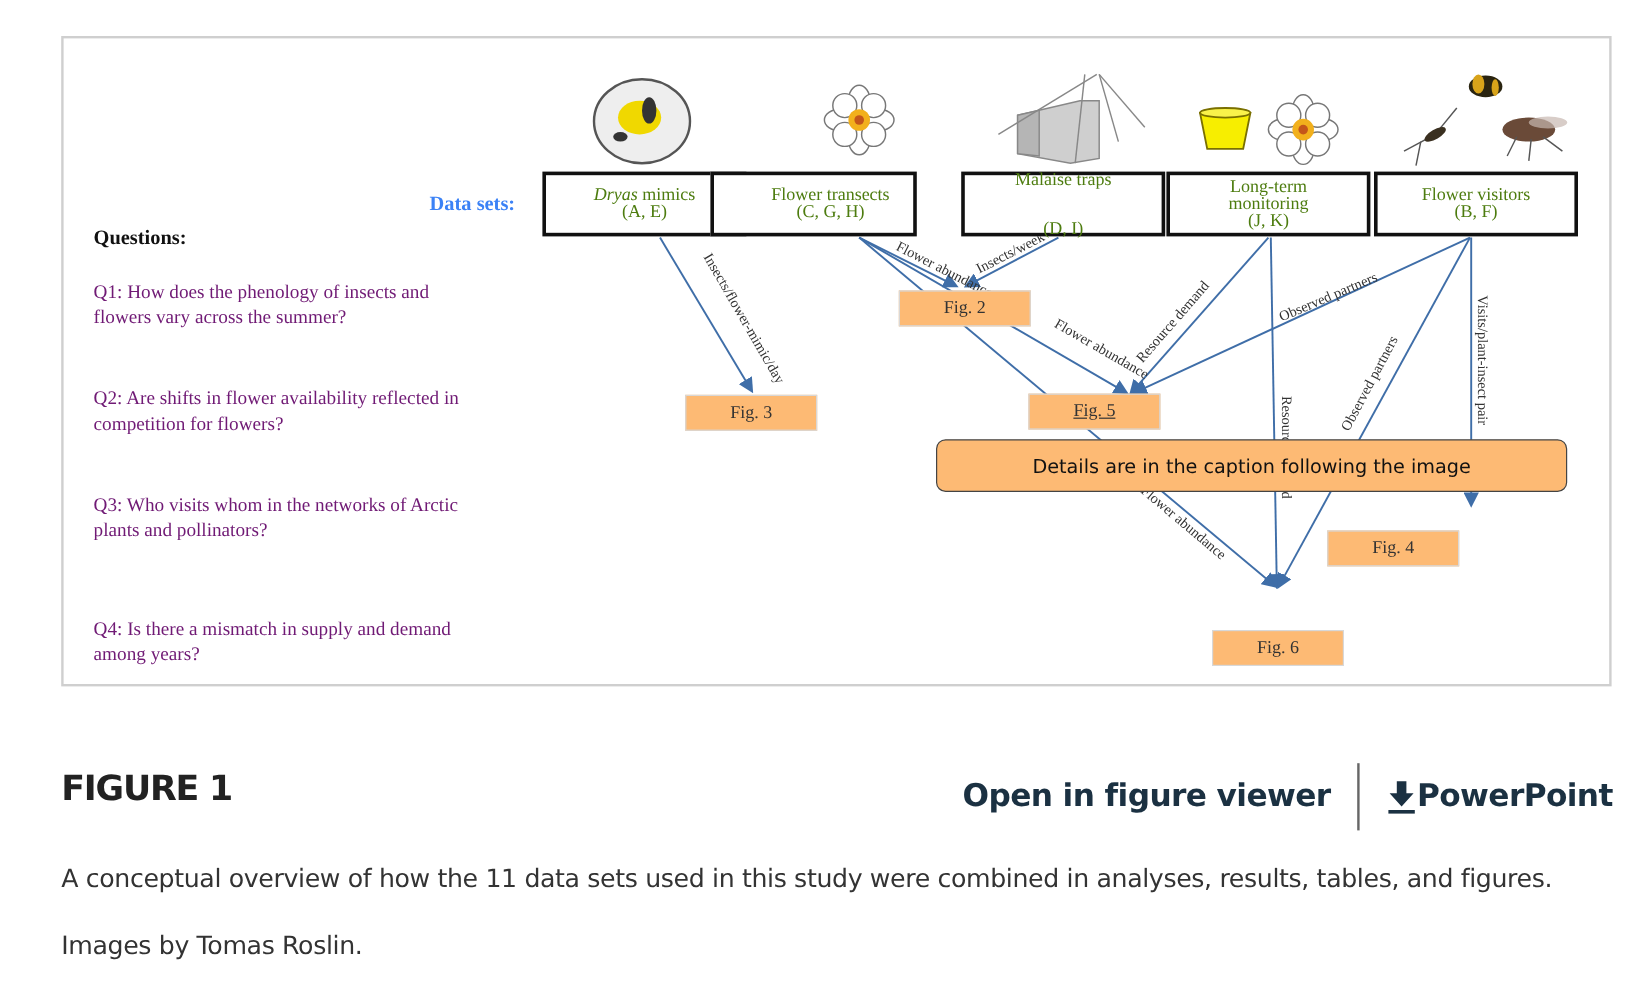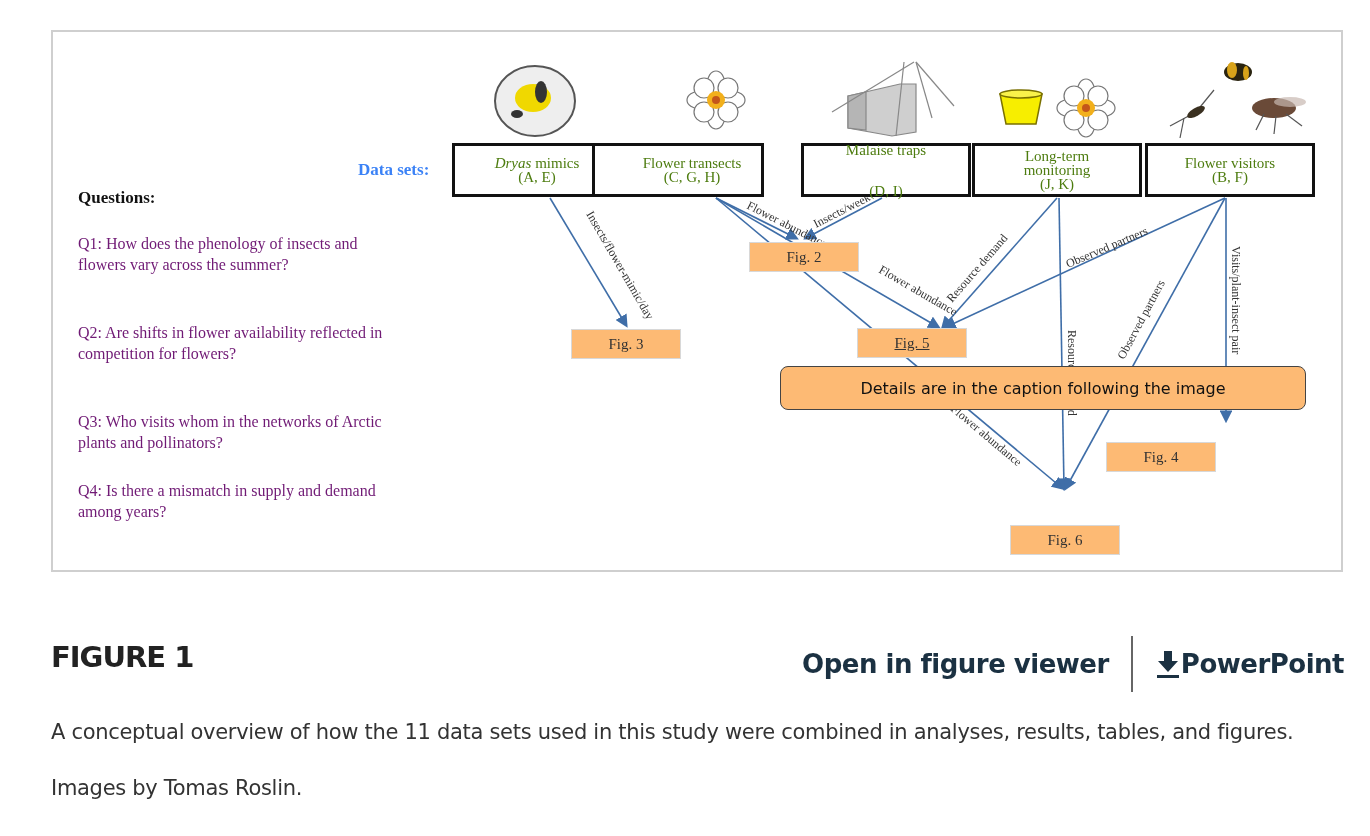--- a/index.html
+++ b/index.html
@@ -134,21 +134,21 @@
   <div>flowers vary across the summer?</div>
 </div>
 <div class="question serif" style="top:322px;">
   <div>Q2: Are shifts in flower availability reflected in</div>
   <div>competition for flowers?</div>
 </div>
 <div class="question serif" style="top:411px;">
   <div>Q3: Who visits whom in the networks of Arctic</div>
   <div>plants and pollinators?</div>
 </div>
-<div class="question serif" style="top:480px;">
+<div class="question serif" style="top:514px;">
   <div>Q4: Is there a mismatch in supply and demand</div>
   <div>among years?</div>
 </div>
 
 <div class="ds-box serif" style="left:452px; width:170px;">
   <div><i>Dryas</i><span> mimics</span></div>
   <div>(A, E)</div>
 </div>
 <div class="ds-box serif" style="left:592px; width:172px;padding-left:28px;">
   <div>Flower transects</div>

